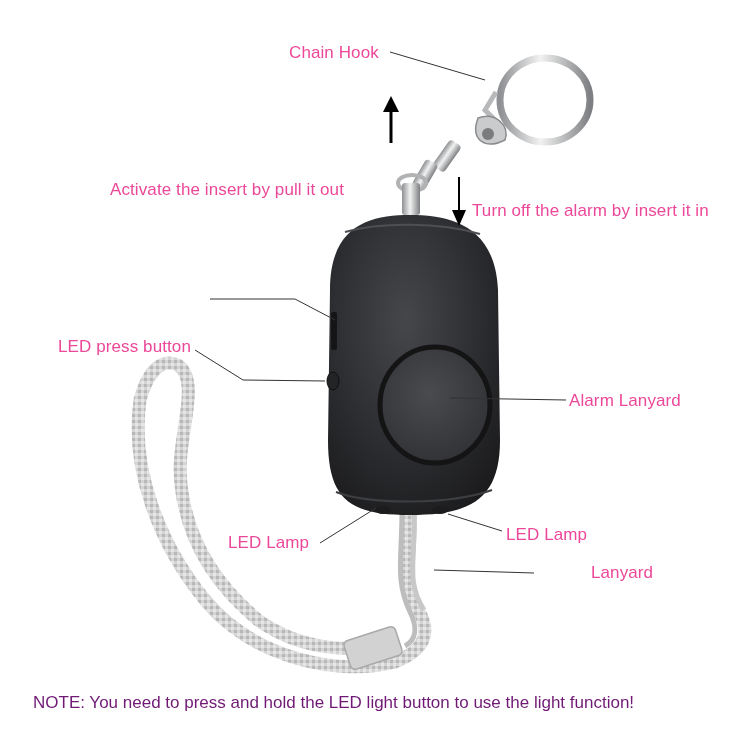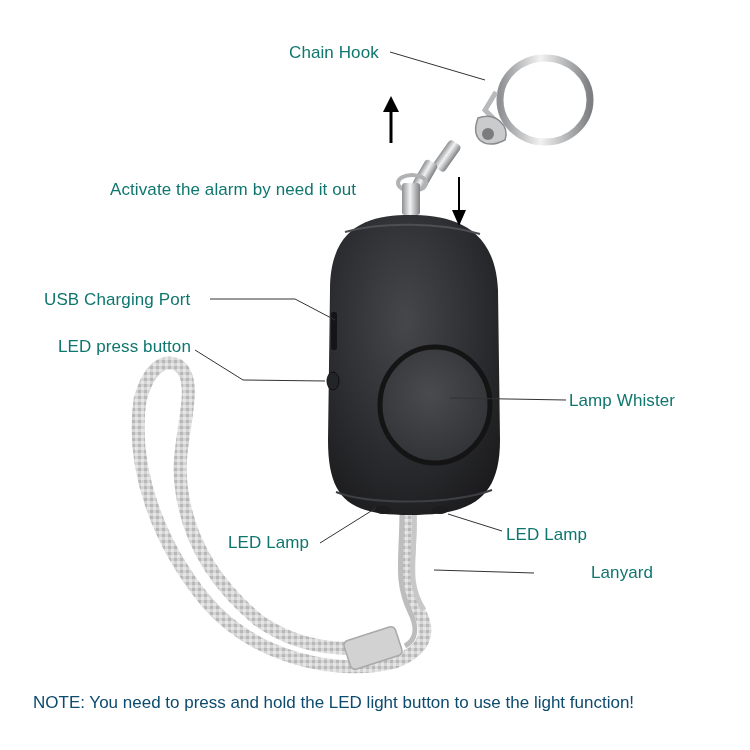--- a/index.html
+++ b/index.html
@@ -1,19 +1,19 @@
 <!DOCTYPE html>
 <html><head>
   <meta charset="utf-8">
   <style>
     html, body { margin: 0; padding: 0; }
     body { width: 750px; height: 750px; background: #ffffff; position: relative; overflow: hidden; font-family: "Liberation Sans", "DejaVu Sans", sans-serif; }
     .canvas { position: absolute; left: 0; top: 0; width: 750px; height: 750px; }
-    .label { position: absolute; font-size: 17px; color: #0f766e; white-space: nowrap; line-height: 1; letter-spacing: 0.1px; }
-    .note { position: absolute; left: 33px; top: 694px; font-size: 17px; color: #0c4a6e; white-space: nowrap; line-height: 1; }
+    .label { position: absolute; font-size: 17px; color: #ec4899; white-space: nowrap; line-height: 1; letter-spacing: 0.1px; }
+    .note { position: absolute; left: 33px; top: 694px; font-size: 17px; color: #701a75; white-space: nowrap; line-height: 1; }
     svg { position: absolute; left: 0; top: 0; }
   </style>
 </head>
 <body>
 
 <div class="canvas">
 
   <svg width="750" height="750" viewBox="0 0 750 750">
     <defs>
       <radialGradient id="bodyGrad" cx="0.45" cy="0.35" r="0.75">
@@ -85,22 +85,22 @@
       <polyline points="210,299 295,299 335,320"></polyline>
       <polyline points="195,350 243,380 325,381"></polyline>
       <polyline points="450,398 566,400"></polyline>
       <polyline points="320,543 376,508"></polyline>
       <polyline points="448,514 502,531"></polyline>
       <polyline points="434,570 534,573"></polyline>
     </g>
   </svg>
 
   <div class="label" style="left:289px; top:44px;">Chain Hook</div>
-  <div class="label" style="left:110px; top:181px;">Activate the alarm by need it out</div>
-  <div class="label" style="left:44px; top:291px;">USB Charging Port</div>
+  <div class="label" style="left:110px; top:181px;">Activate the insert by pull it out</div>
+  <div class="label" style="left:472px; top:202px;">Turn off the alarm by insert it in</div>
   <div class="label" style="left:58px; top:338px;">LED press button</div>
-  <div class="label" style="left:569px; top:392px;">Lamp Whister</div>
+  <div class="label" style="left:569px; top:392px;">Alarm Lanyard</div>
   <div class="label" style="left:228px; top:534px;">LED Lamp</div>
   <div class="label" style="left:506px; top:526px;">LED Lamp</div>
   <div class="label" style="left:544px; top:564px;margin-left:47px;">Lanyard</div>
 
   <div class="note">NOTE: You need to press and hold the LED light button to use the light function!</div>
 </div>
 
 </body></html>

